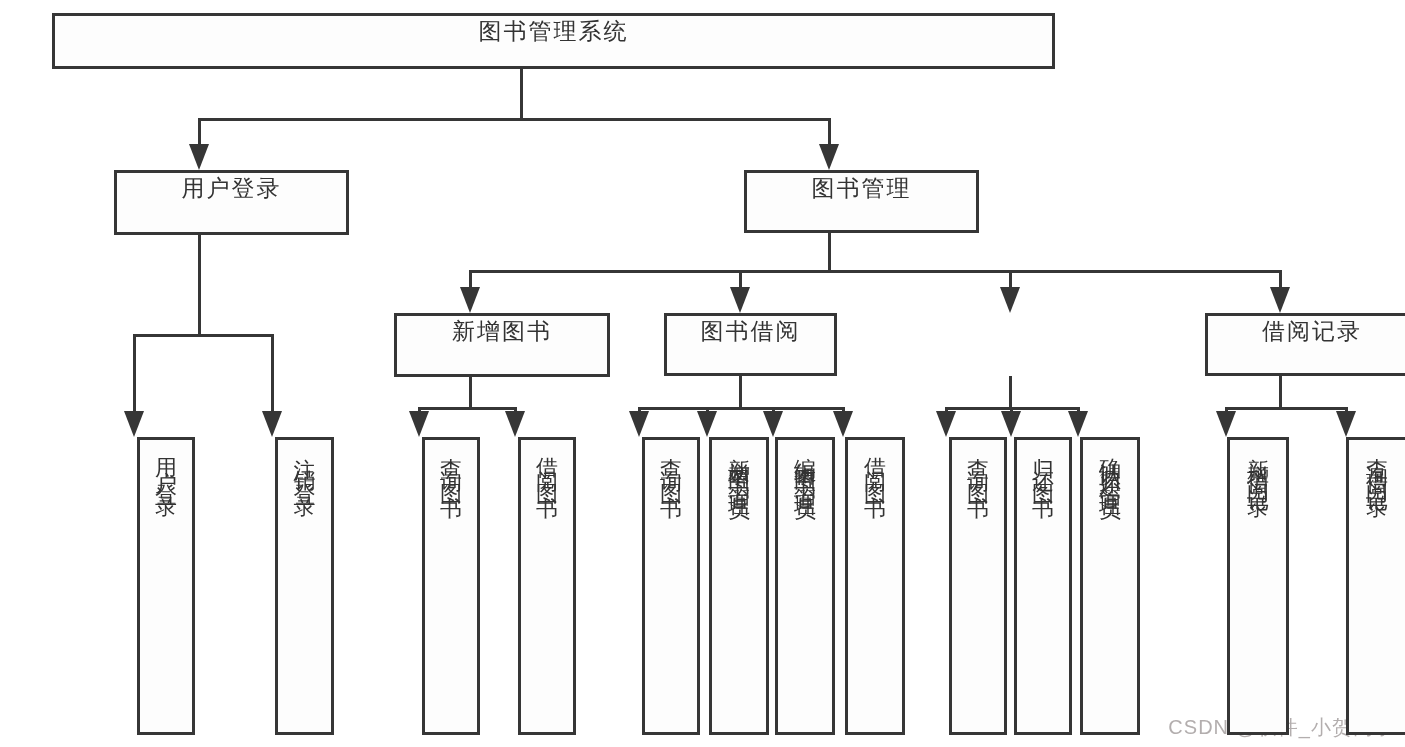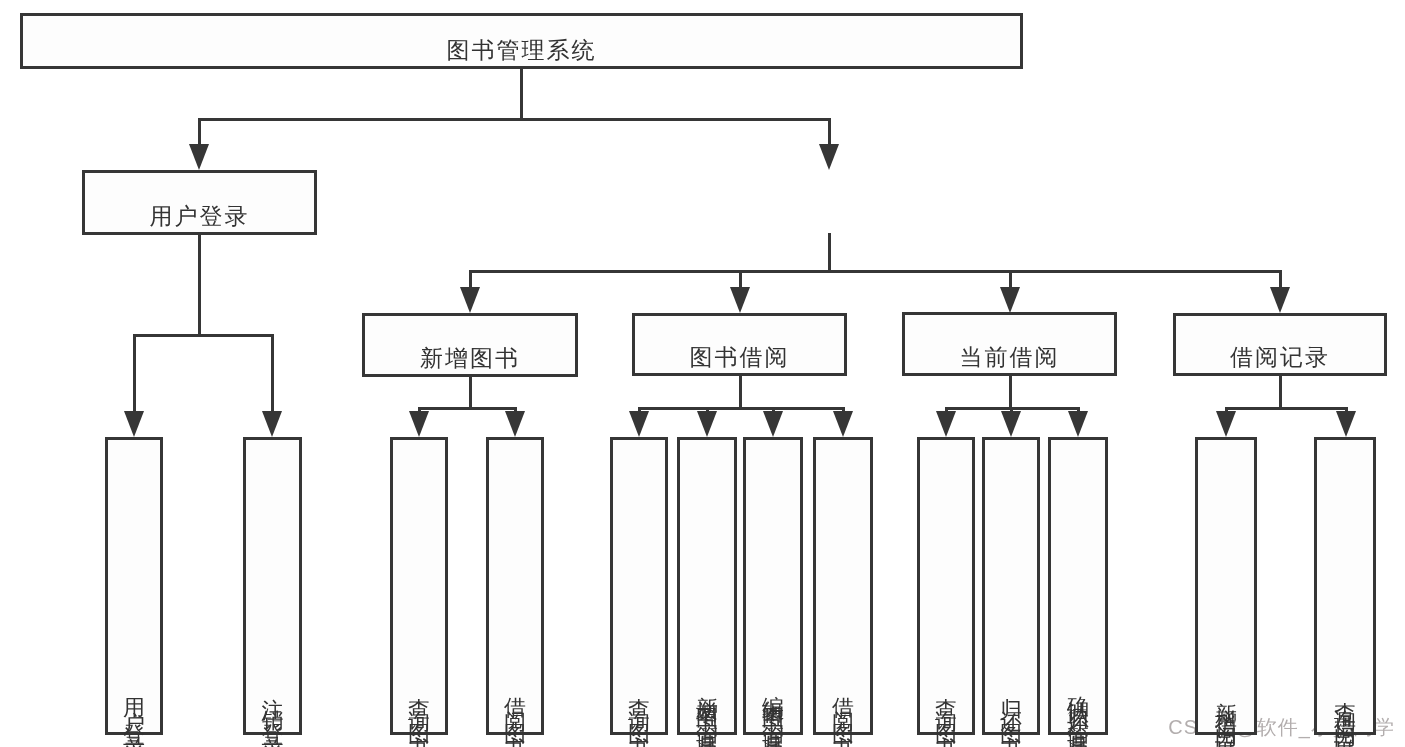--- a/index.html
+++ b/index.html
@@ -10,22 +10,23 @@
     background: var(--bg, #ffffff);
     overflow: hidden;
     font-family: "Liberation Sans", "DejaVu Sans", sans-serif;
   }
   .box {
     position: absolute;
     box-sizing: border-box;
     border: 3px solid var(--line, #363636);
     background: var(--boxfill, #fdfdfd);
     display: flex;
-    align-items: flex-end;
+    align-items: flex-start;
     justify-content: center;
+    margin-left: 32px;
   }
   .lbl {
     font-size: 23px;
     color: var(--text, #333333);
     letter-spacing: 2px;
     white-space: nowrap;
   }
   .vlbl {
     writing-mode: vertical-rl;
     font-size: 22px;
@@ -123,28 +124,28 @@
       <div class="arrow" style="left: 1216px; top: 411px;"></div>
       <div class="line" style="left: 1344.5px; top: 408px; width: 3px; height: 5px;"></div>
       <div class="arrow" style="left: 1336px; top: 411px;"></div>
     </div>
     <div class="box" style="left: 20px; top: 13px; width: 1003px; height: 56px;">
       <span class="lbl">图书管理系统</span>
     </div>
     <div class="box" style="left: 82px; top: 170px; width: 235px; height: 65px;">
       <span class="lbl">用户登录</span>
     </div>
+    <div class="box" style="left: 712px; top: 170px; width: 235px; height: 63px;">
+      <span class="lbl">图书管理</span>
+    </div>
     <div class="box" style="left: 362px; top: 313px; width: 216px; height: 64px;">
       <span class="lbl">新增图书</span>
     </div>
-    <div class="box" style="left: 632px; top: 313px; width: 215px; height: 63px;">
+    <div class="box" style="left: 632px; top: 313px; width: 173px; height: 63px;">
       <span class="lbl">图书借阅</span>
-    </div>
-    <div class="box" style="left: 902px; top: 312px; width: 215px; height: 64px;">
-      <span class="lbl">当前借阅</span>
     </div>
     <div class="box" style="left: 1173px; top: 313px; width: 214px; height: 63px;">
       <span class="lbl">借阅记录</span>
     </div>
     <div class="box" style="left: 105px; top: 437px; width: 58px; height: 298px;">
       <span class="vlbl sp4">用户登录</span>
     </div>
     <div class="box" style="left: 243px; top: 437px; width: 59px; height: 298px;">
       <span class="vlbl sp4">注销登录</span>
     </div>

